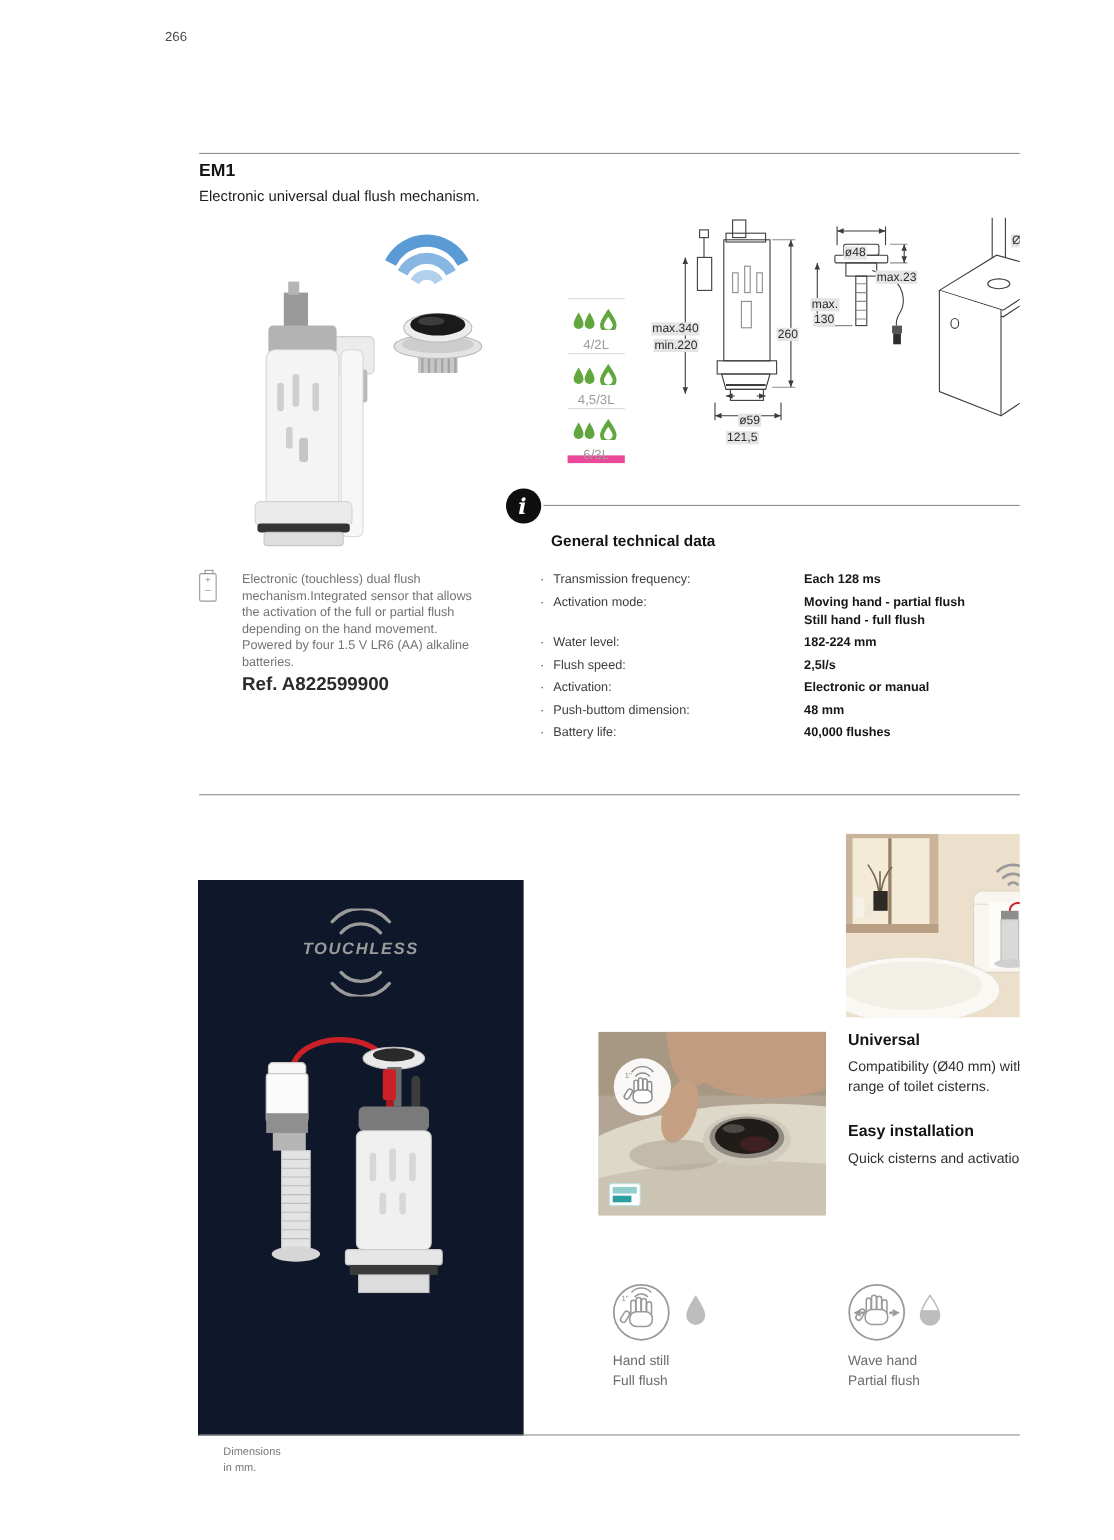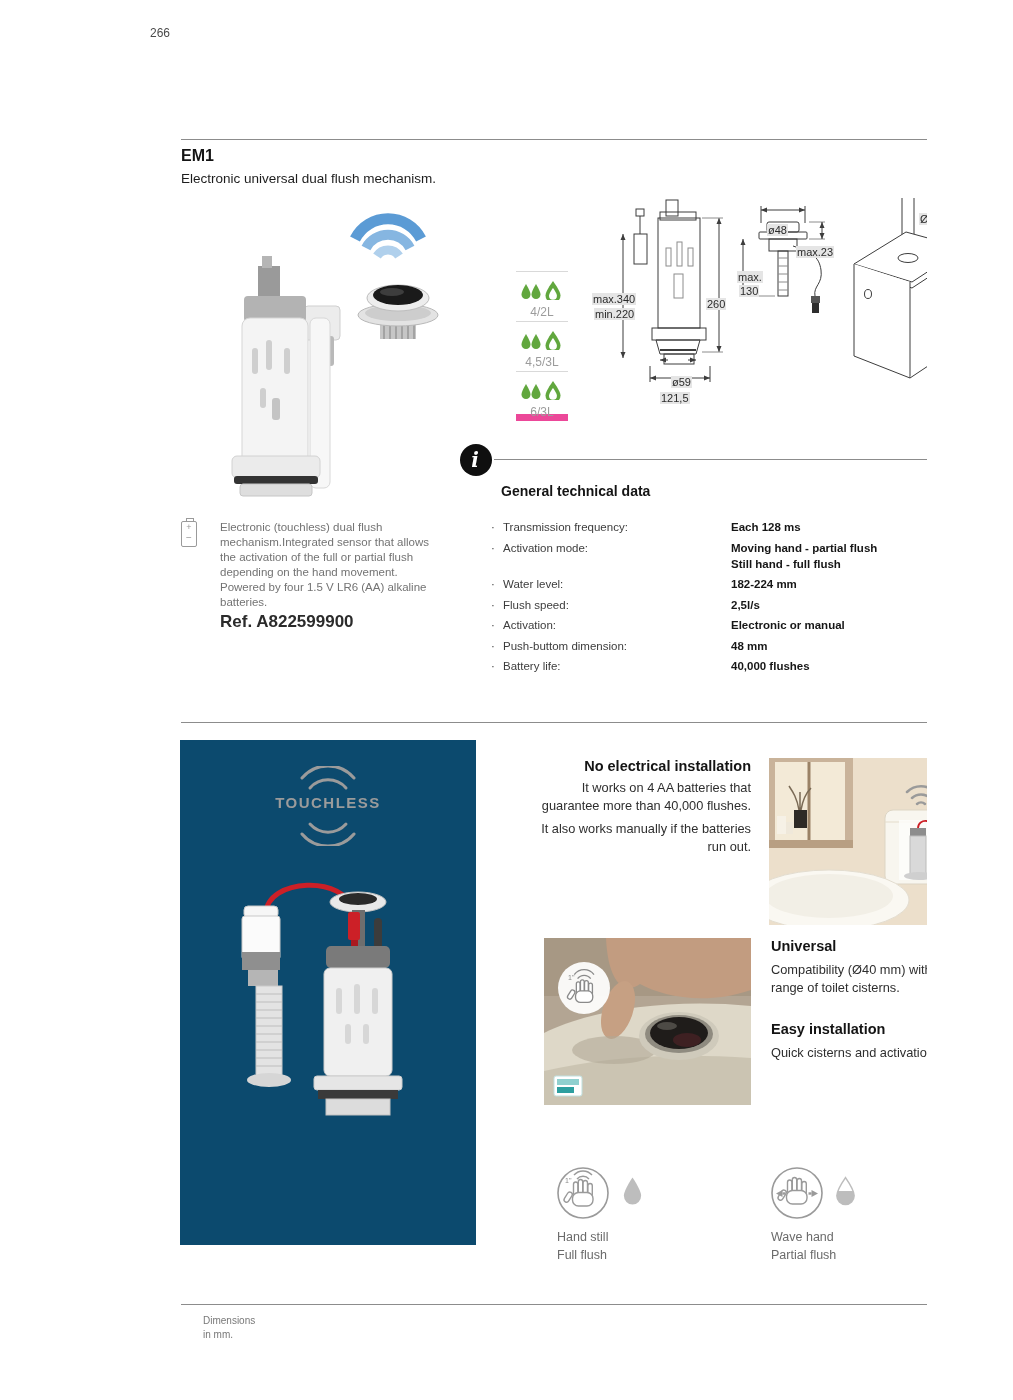--- a/index.html
+++ b/index.html
@@ -41,21 +41,21 @@
   .desc-line { position:absolute; left:134px; font-size:11.5px; color:#737373; white-space:nowrap; }
   .desc-ref  { position:absolute; left:134px; font-size:17px; color:#2b2b2b; font-weight:bold; }
 
   .tech-row { position:absolute; left:405px; width:490px; font-size:11.5px; }
   .tech-row .bullet { position:absolute; left:0; top:0; color:#444; }
   .tech-row .lbl { position:absolute; left:12px; top:0; color:#3d3d3d; }
   .tech-row .val { position:absolute; left:240px; top:0; color:#161616; font-weight:bold; }
   .tech-row .val2 { position:absolute; left:240px; top:16px; color:#161616; font-weight:bold; }
 
   
-  .touchless-panel { left:94px; top:740px; width:296px; height:505px; background:#0c4a6e; }
+  .touchless-panel { left:94px; top:800px; width:296px; height:505px; background:#0f172a;font-style:italic; }
   .touchless-label { position:absolute; left:0; width:296px; top:54px; text-align:center;
                      font-size:15px; font-weight:bold; letter-spacing:1.5px; color:#9b9b9b; }
 
   .benefit-right { text-align:right; }
   .benefit-h { font-size:14.5px; font-weight:bold; color:#141414; }
   .benefit-p { font-size:12.8px; color:#2e2e2e; line-height:1.42; margin-top:5px; }
   .no-electrical { left:450px; top:758px; width:215px; }
   .universal-h { left:685px; top:938px; }
   .universal-p { left:685px; top:961px; width:205px; font-size:12.8px; color:#2e2e2e; line-height:1.42; }
   .easy-h { left:685px; top:1021px; }
@@ -309,25 +309,20 @@
       <rect x="146" y="112" width="6" height="30" rx="3" fill="#d7d7d7"></rect>
       <rect x="164" y="116" width="6" height="26" rx="3" fill="#d7d7d7"></rect>
       <rect x="137" y="152" width="6" height="20" rx="3" fill="#d7d7d7"></rect>
       <rect x="155" y="152" width="6" height="20" rx="3" fill="#d7d7d7"></rect>
       <rect x="106" y="204" width="88" height="14" rx="3" fill="#e6e6e6" stroke="#cccccc"></rect>
       <rect x="110" y="218" width="80" height="9" fill="#3a3a3a"></rect>
       <rect x="118" y="227" width="64" height="16" fill="#dcdcdc" stroke="#c2c2c2"></rect>
     </svg>
   </div>
 
-  <div class="abs no-electrical benefit-right">
-    <div class="benefit-h">No electrical installation</div>
-    <div class="benefit-p">It works on 4 AA batteries that guarantee more than 40,000 flushes.</div>
-    <div class="benefit-p">It also works manually if the batteries run out.</div>
-  </div>
 
   <svg class="abs photo" style="left:683px; top:758px;" width="210" height="167" viewBox="0 0 210 167">
     <rect width="210" height="167" fill="#ecdfcb"></rect>
     <rect x="0" y="0" width="84" height="90" fill="#c9b39a"></rect>
     <rect x="6" y="4" width="70" height="78" fill="#f3ead7"></rect>
     <line x1="40" y1="4" x2="40" y2="82" stroke="#9a8266" stroke-width="3"></line>
     <rect x="0" y="82" width="84" height="8" fill="#b89f83"></rect>
     <path d="M30 52 C28 40 24 34 20 28 M32 52 C34 40 38 34 42 30 M31 52 V34" stroke="#7a6a55" stroke-width="1.5" fill="none"></path>
     <rect x="25" y="52" width="13" height="18" fill="#2e2a26"></rect>
     <rect x="8" y="58" width="9" height="18" fill="#f6f1e6"></rect>

